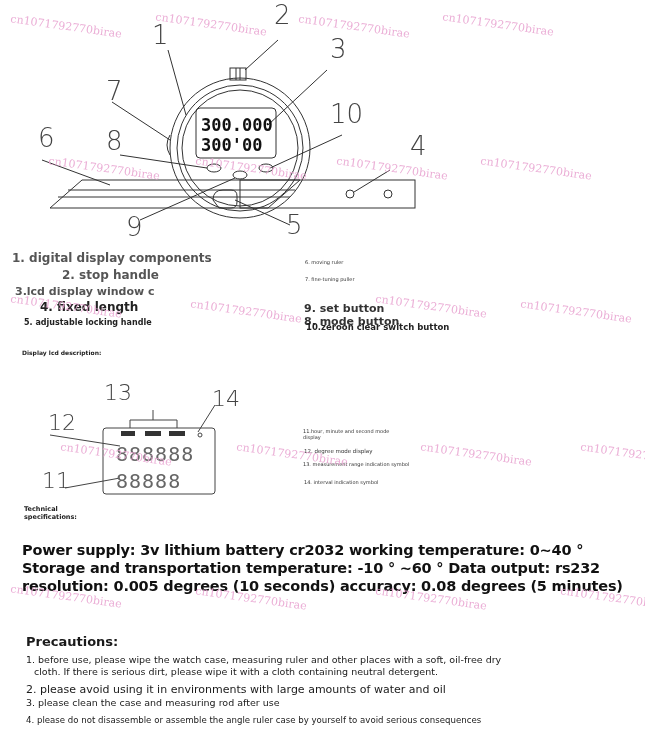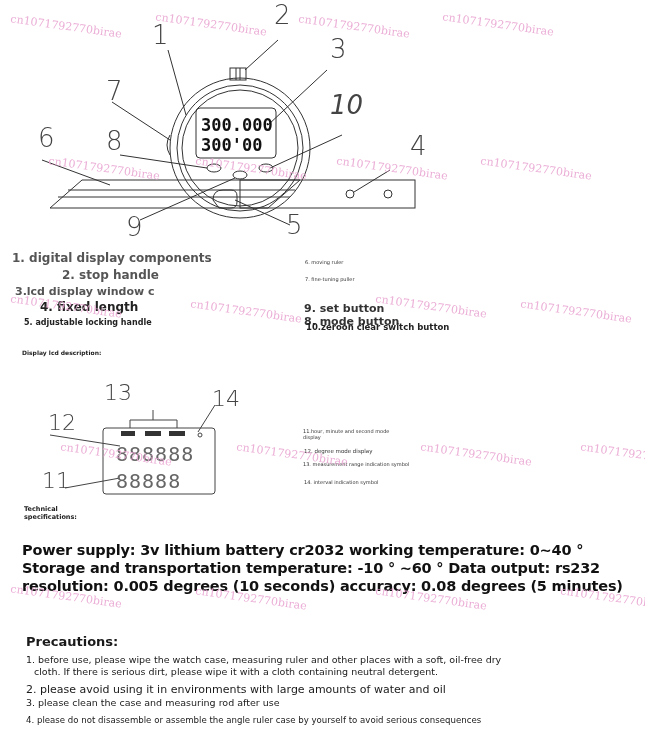--- a/index.html
+++ b/index.html
@@ -63,21 +63,21 @@
 
   <span class="callout" style="left:152px;top:22px;">1</span>
   <span class="callout" style="left:274px;top:2px;">2</span>
   <span class="callout" style="left:330px;top:36px;">3</span>
   <span class="callout" style="left:410px;top:133px;">4</span>
   <span class="callout" style="left:286px;top:212px;">5</span>
   <span class="callout" style="left:38px;top:125px;">6</span>
   <span class="callout" style="left:106px;top:78px;">7</span>
   <span class="callout" style="left:106px;top:128px;">8</span>
   <span class="callout" style="left:126px;top:214px;">9</span>
-  <span class="callout" style="left:330px;top:92px;font-style:italic;">10</span>
+  <span class="callout" style="left:330px;top:101px;">10</span>
 </div>
 
 <div>
   <span class="lbl" style="left:12px;top:251px;font-size:12px;font-weight:bold;color:#555;">1. digital display components</span>
   <span class="lbl" style="left:62px;top:268px;font-size:12px;font-weight:bold;color:#555;">2. stop handle</span>
   <span class="lbl" style="left:15px;top:285px;font-size:11px;font-weight:bold;color:#555;">3.lcd display window c</span>
   <span class="lbl" style="left:40px;top:300px;font-size:12px;font-weight:bold;color:#222;">4. fixed length</span>
   <span class="lbl" style="left:24px;top:318px;font-size:8px;font-weight:bold;color:#222;">5. adjustable locking handle</span>
 </div>
 

